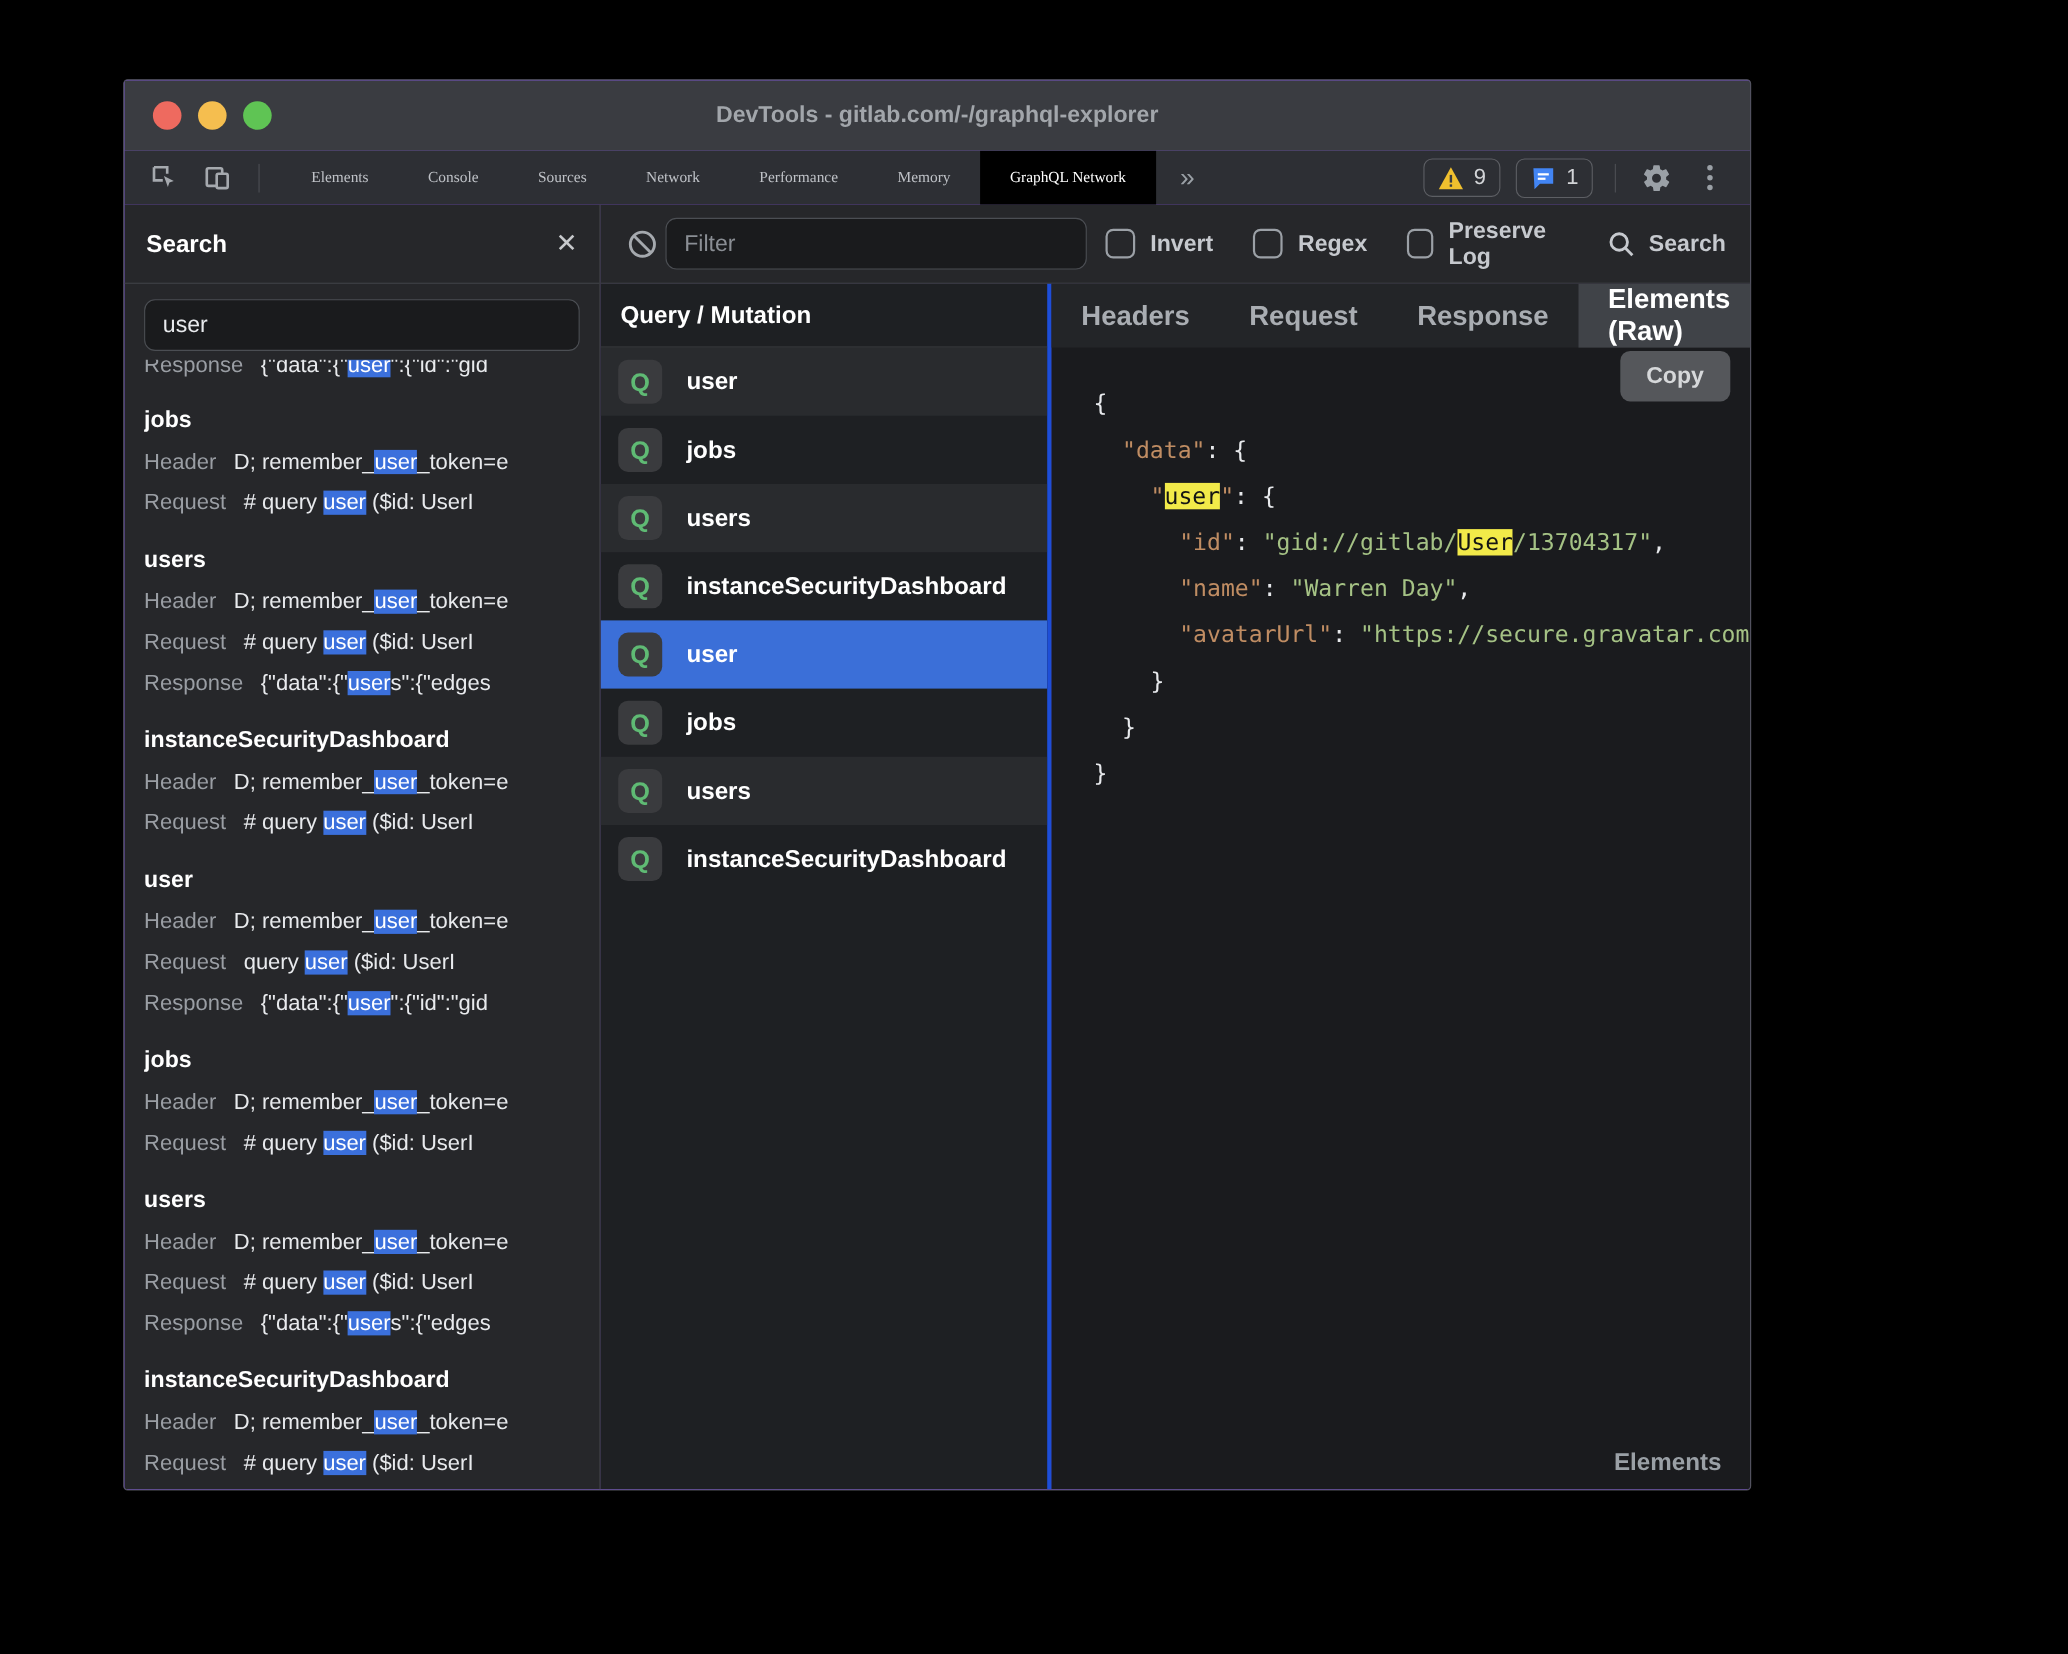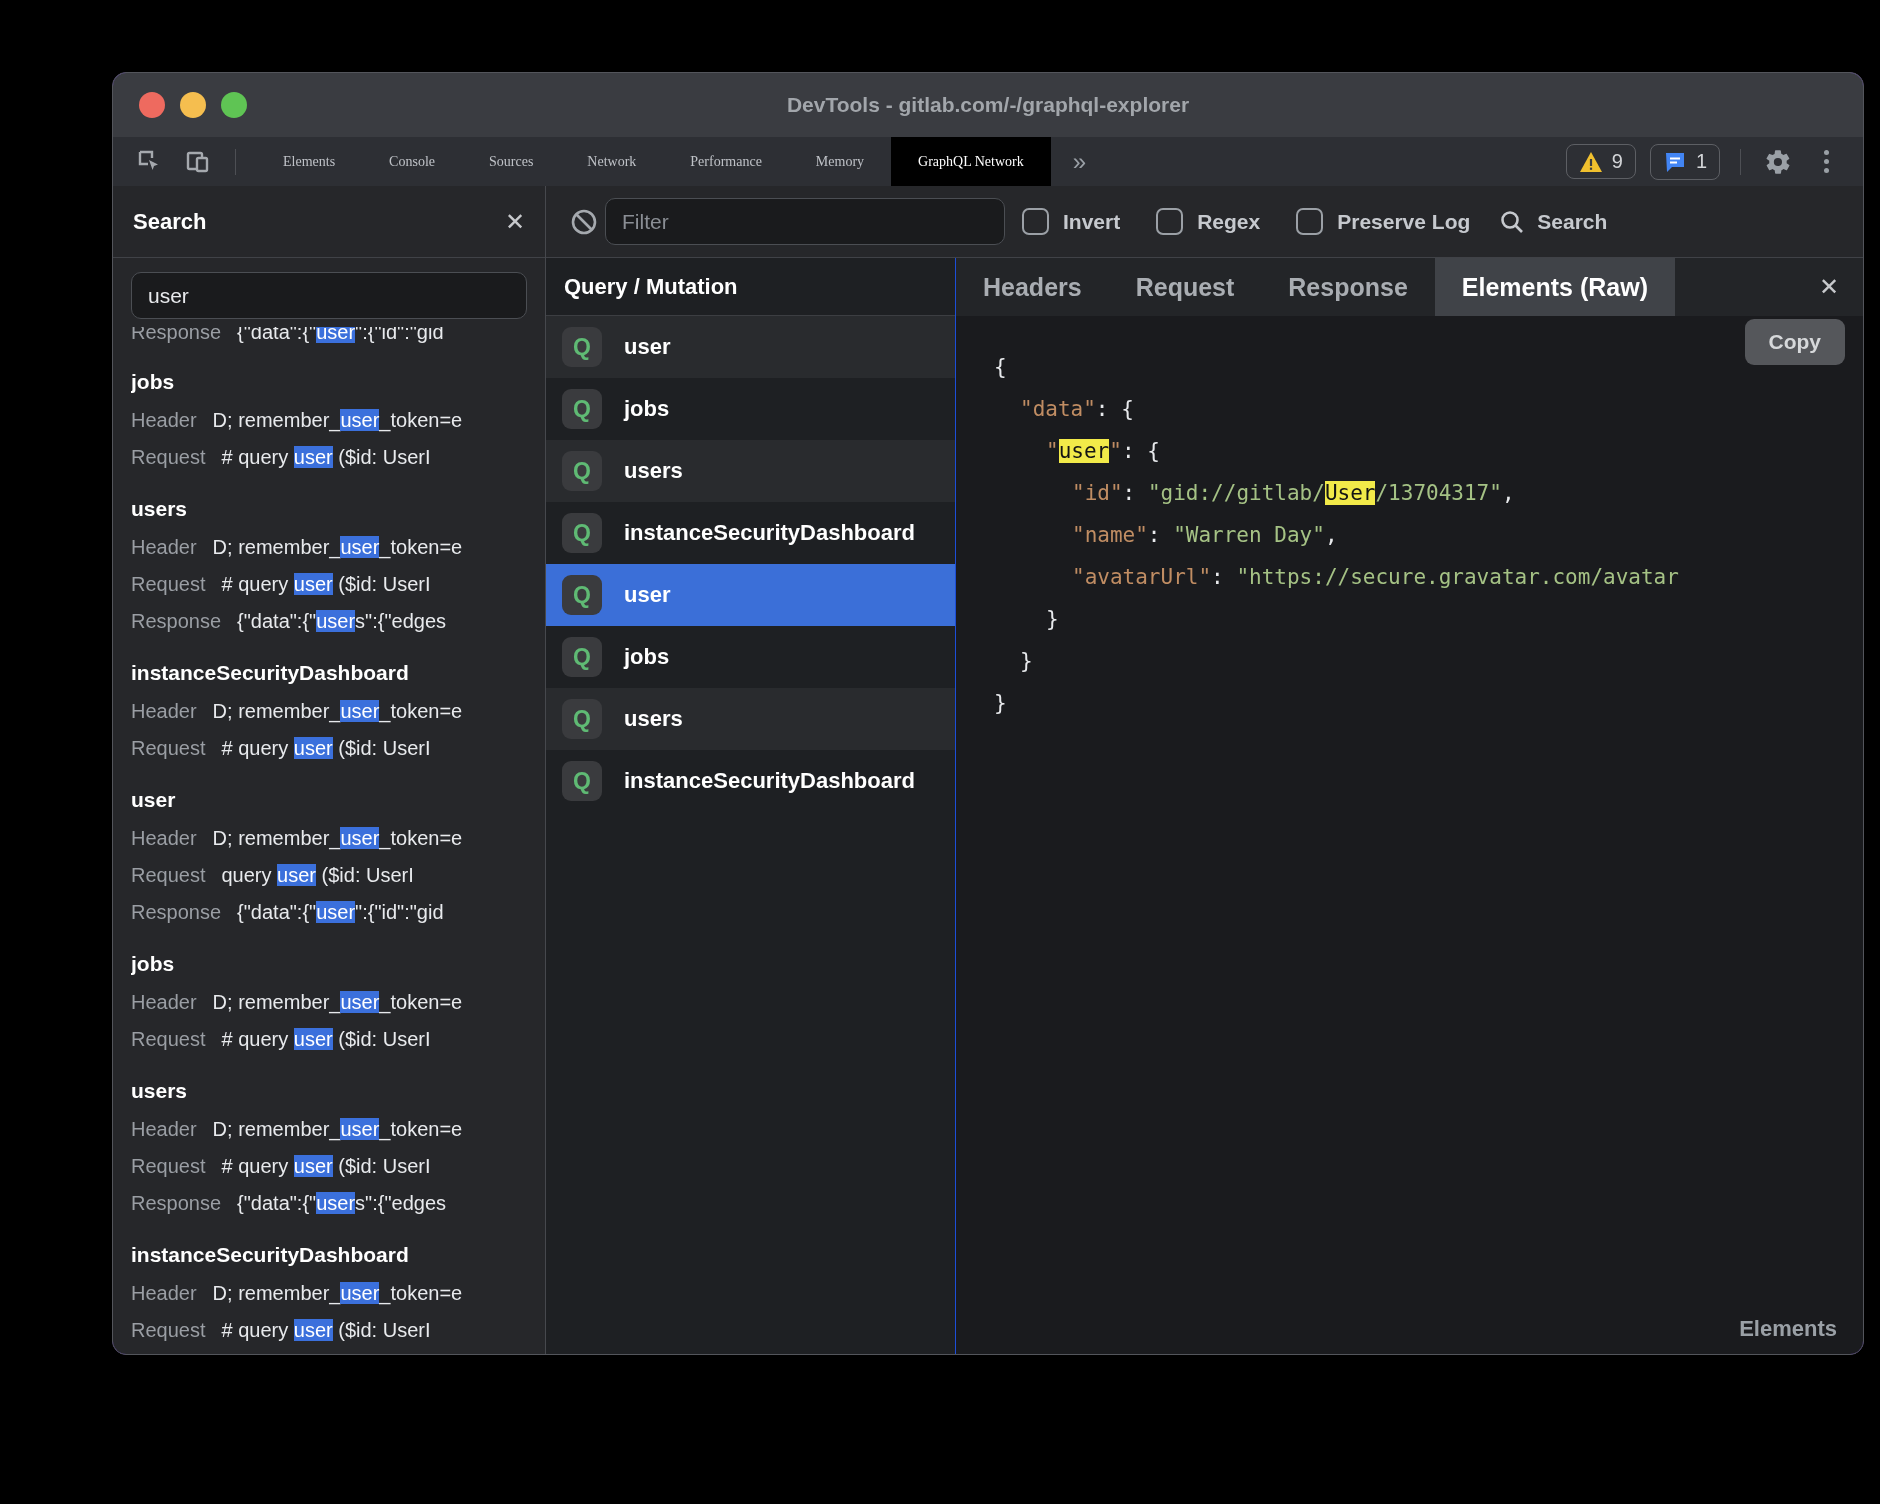--- a/index.html
+++ b/index.html
@@ -1,19 +1,19 @@
 <!DOCTYPE html>
 <html><head>
 <meta charset="utf-8">
 <style>
   * { margin:0; padding:0; box-sizing:border-box; }
   html,body { width:1880px; height:1504px; background:#000; font-family:"Liberation Sans", sans-serif; }
   .window {
-    position:absolute; left:112px; top:72px; width:1752px; height:1283px;
-    border-radius:14px; overflow:hidden; border:1px solid #53555b;
+    position:absolute; left:112px; top:72px; width:1480px; height:1283px;
+    border-radius:4px; overflow:hidden; border:1px solid #53555b;
     background:#8b5cf6; display:flex; flex-direction:column;
   }
   
   .titlebar { height:64px; background:#3a3c41; position:relative; display:flex; align-items:center; justify-content:center; flex:none; }
   .lights { position:absolute; left:26px; top:0; height:100%; display:flex; align-items:center; gap:15px; }
   .light { width:26px; height:26px; border-radius:50%; }
   .titlebar-title { color:#a2a6ab; font-size:21px; font-weight:700; }
   
   .tabbar { height:49px; background:#2d2f34; display:flex; align-items:stretch; flex:none; }
   .tb-icons { display:flex; align-items:center; gap:14px; padding:0 14px 0 20px; }
@@ -49,21 +49,21 @@
   .filterbar { height:72px; flex:none; background:#26272a; border-bottom:1px solid #404247; display:flex; align-items:center; padding:0 22px; gap:5px; }
   .filter-input { width:400px; height:47px; border:1.5px solid #4b4e53; border-radius:10px; background:#1a1b1d; color:#e8eaed; font-size:21px; padding:0 16px; outline:none; font-family:"Liberation Sans", sans-serif; }
   .filter-input::placeholder { color:#8a8e94; }
   .cbs { display:flex; align-items:center; gap:36px; margin-left:12px; }
   .cb { display:flex; align-items:center; gap:14px; }
   .cb .box { width:27px; height:27px; border:2px solid #9ba0a6; border-radius:7px; background:transparent; }
   .cb .txt, .searchlink .txt { color:#c6c9ce; font-size:21px; font-weight:700; }
   .searchlink { display:flex; align-items:center; gap:12px; margin-left:24px; }
   .right-lower { flex:1; display:flex; min-height:0; }
   
-  .mid-col { width:410px; flex:none; border-right:1px solid #1d4ed8; background:#1e2023; display:flex; flex-direction:column; min-height:0; }
+  .mid-col { width:410px; flex:none; border-right:4px solid #1d4ed8; background:#1e2023; display:flex; flex-direction:column; min-height:0; }
   .mid-header { height:58px; flex:none; border-bottom:1px solid #3c3e42; display:flex; align-items:center; padding:0 18px; color:#fff; font-size:22px; font-weight:700; }
   .qlist { flex:1; overflow:hidden; }
   .qrow { height:62px; display:flex; align-items:center; gap:22px; padding:0 16px; }
   .qrow.alt { background:#292b2e; }
   .qrow.selected { background:#3b6fd8; }
   .qbadge { width:40px; height:40px; flex:none; border-radius:9px; background:#3a3b3e; color:#5fba74; font-size:23px; font-weight:800; display:flex; align-items:center; justify-content:center; }
   .qlabel { color:#fff; font-size:22px; font-weight:600; white-space:nowrap; }
   
   .detail-col { flex:1; display:flex; flex-direction:column; min-width:0; min-height:0; background:#1a1b1e; }
   .dtabs { height:58px; flex:none; background:#232528; display:flex; align-items:stretch; }

